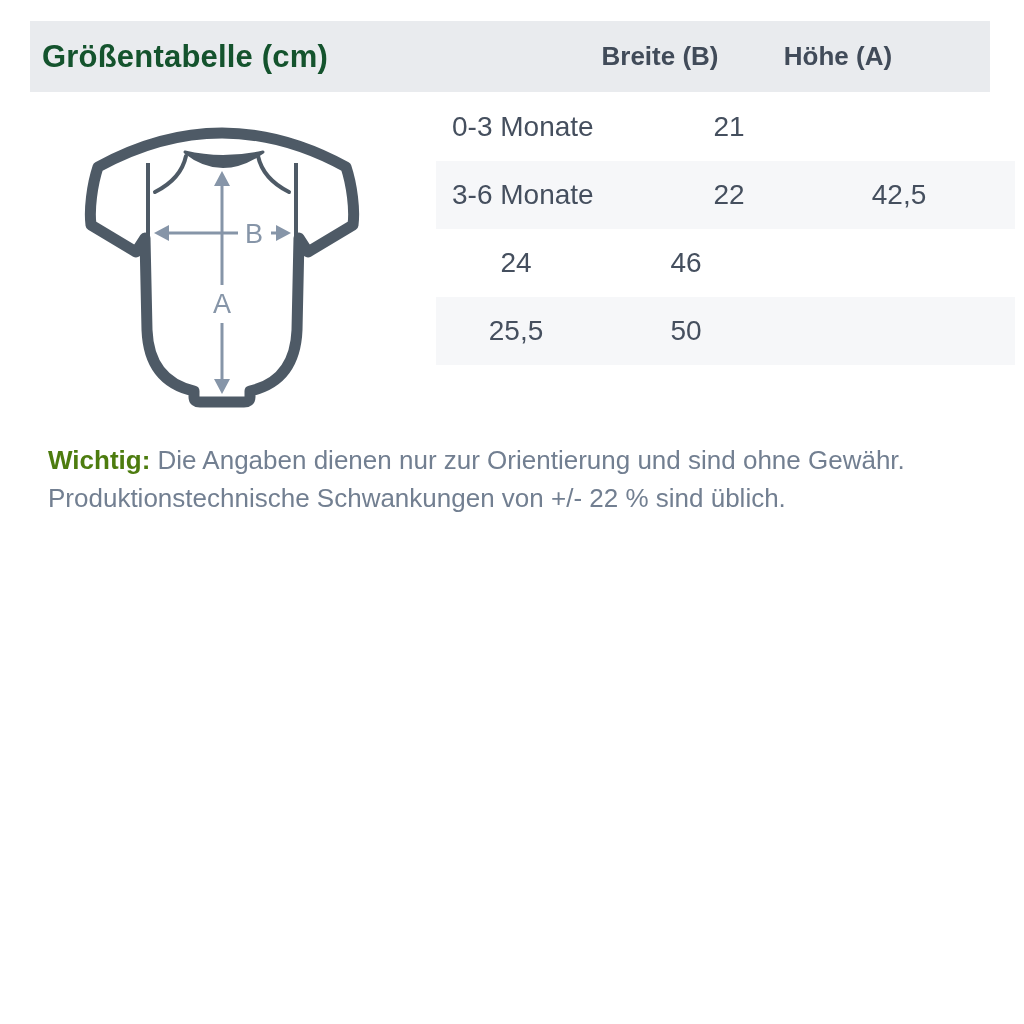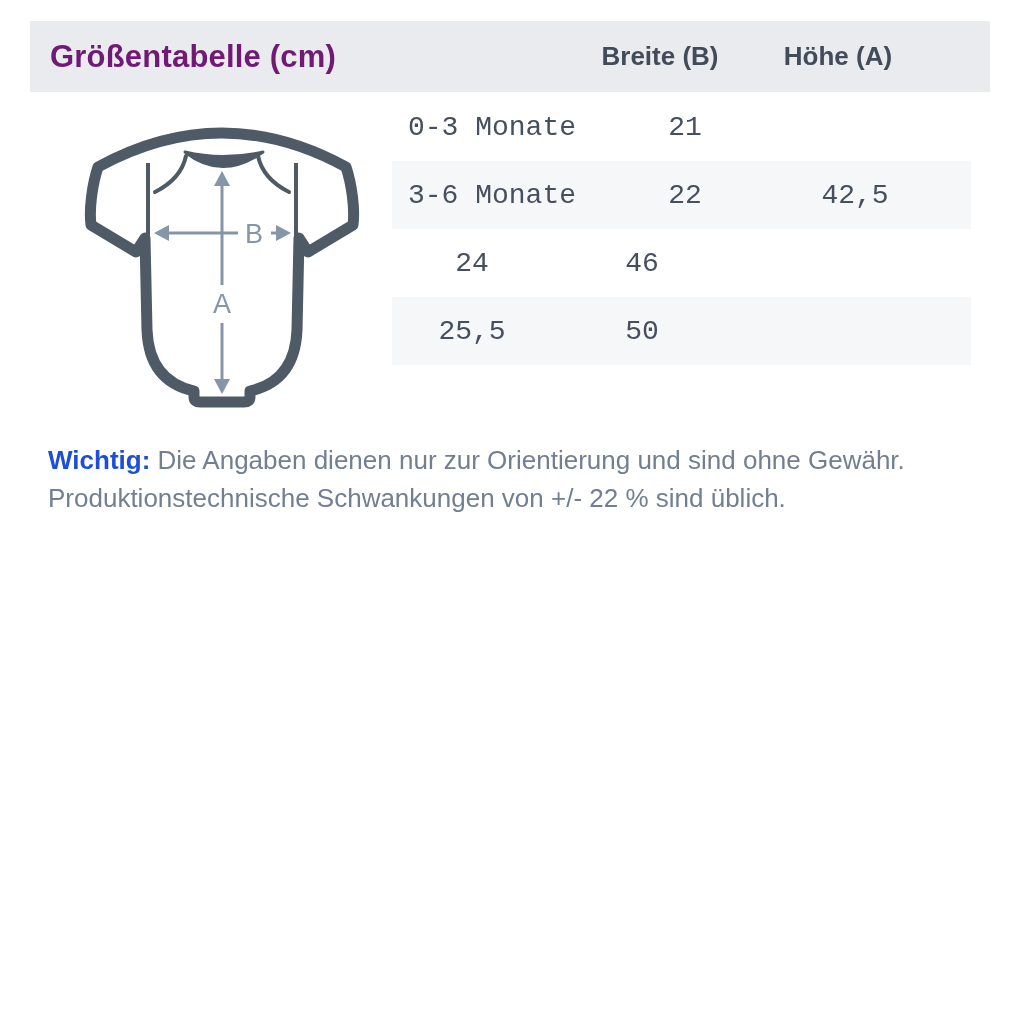--- a/index.html
+++ b/index.html
@@ -13,38 +13,37 @@
 
   
   .header-bar {
     position: absolute; left: 30px; top: 21px;
     width: 960px; height: 71px;
     background: #e9ebee;
     display: flex; align-items: center;
   }
   .header-title {
     flex: 1;
-    padding-left: 20px;
+    padding-left: 12px;
     font-size: 31px; font-weight: bold;
-    color: #701a75;
+    color: #14532d;
     letter-spacing: 0.2px;
   }
   .header-col {
     width: 170px; text-align: center;
     font-size: 26px; font-weight: bold;
     color: #414b59;
   }
   .header-col.col-b { margin-right: 8px; }
   .header-col.col-a { margin-right: 67px; }
 
   
   .size-table {
-    position: absolute; left: 392px; top: 93px;
+    position: absolute; left: 436px; top: 93px;
     width: 579px;
-    font-family: Liberation Mono, monospace;
   }
   .size-row {
     height: 68px;
     display: flex; align-items: center;
     font-size: 28px; color: #454f5e;
   }
   .size-row:nth-child(even) { background: #f6f7f9; }
   .cell-size { width: 213px; padding-left: 16px; }
   .cell-b { width: 160px; text-align: center; }
   .cell-a { width: 180px; text-align: center; }
@@ -56,21 +55,21 @@
   }
   .figure svg { display: block; width: 100%; height: 100%; }
 
   
   .note {
     position: absolute; left: 48px; top: 441px;
     width: 940px;
     font-size: 26px; line-height: 38px;
     color: #727f91;
   }
-  .note .note-label { font-weight: bold; color: #1d4ed8; }
+  .note .note-label { font-weight: bold; color: #4d7c0f; }
 </style>
 </head>
 <body>
 
 <div class="header-bar">
   <div class="header-title">Größentabelle (cm)</div>
   <div class="header-col col-b">Breite (B)</div>
   <div class="header-col col-a">Höhe (A)</div>
 </div>
 

